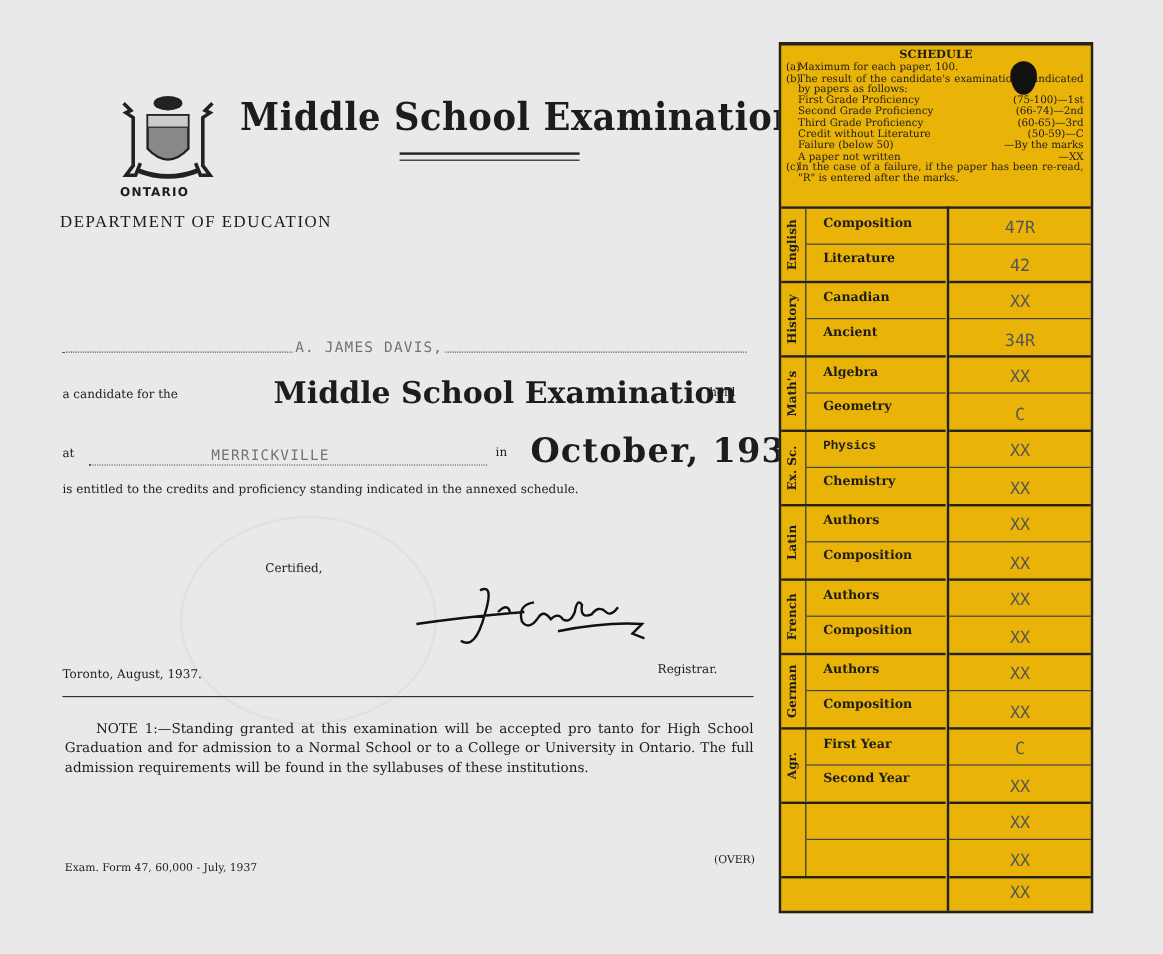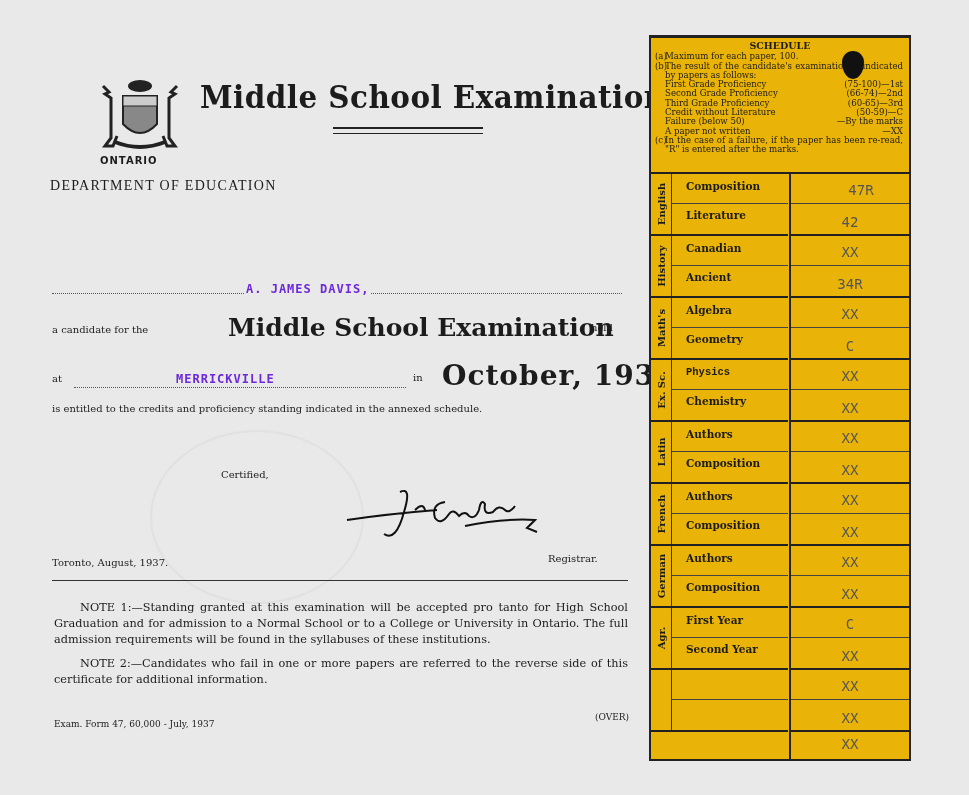--- a/index.html
+++ b/index.html
@@ -5,21 +5,21 @@
   html,body{margin:0;padding:0;}
   body{width:969px;height:795px;background:#e9e9e9;position:relative;overflow:hidden;
        font-family:"DejaVu Serif","Liberation Serif",serif;color:#1c1c1c;}
   .abs{position:absolute;}
   .seal{position:absolute;left:95px;top:76px;width:90px;height:80px;}
   .ontario{left:100px;top:155px;font-family:"DejaVu Sans","Liberation Sans",sans-serif;font-weight:bold;font-size:10px;letter-spacing:1px;}
   .dept{left:50px;top:178px;font-family:Liberation Serif, serif;font-size:14px;letter-spacing:1.3px;}
   .title{left:200px;top:78px;font-family:"DejaVu Serif","Liberation Serif",serif;font-weight:bold;font-size:32px;letter-spacing:0.5px;transform:scaleX(0.92);transform-origin:left;}
   .dbl{left:333px;top:127px;width:150px;height:4px;border-top:2px solid #222;border-bottom:1px solid #222;}
   .dots{border-bottom:1px dotted #555;height:1px;}
-  .typed{font-family:"DejaVu Sans Mono","Liberation Mono",monospace;font-size:12px;color:#6d28d9;letter-spacing:1px;font-weight:bold;}
+  .typed{font-family:"DejaVu Sans Mono","Liberation Mono",monospace;font-size:12px;color:#737373;letter-spacing:1px;}
   .body-txt{font-size:10px;}
   .gothic{font-weight:bold;font-size:25px;}
   .june{font-weight:bold;font-size:28px;letter-spacing:1px;}
   .notes{left:54px;width:574px;font-size:11.3px;line-height:16px;text-align:justify;}
   .notes p{margin:0 0 8px 0;text-indent:26px;}
   
   .sched{left:649px;top:35px;width:258px;height:721px;border:2px solid #222;border-top-width:3px;background:#eab308;}
   .sched-head{position:absolute;left:0;top:0;width:258px;height:134px;border-bottom:2px solid #222;font-size:8.6px;line-height:9.3px;}
   .sched-title{text-align:center;font-weight:bold;font-size:9.5px;margin-top:3px;}
   .rule-row{display:flex;padding:0 6px 0 14px;position:relative;}
@@ -74,21 +74,20 @@
   <svg width="230" height="70" viewBox="0 0 230 70">
     <path d="M2 38 q40 -6 90 -10 M55 10 q12 -6 4 20 q-8 30 -20 22 M70 28 q8 -8 10 0 M100 20 q-14 2 -10 16 q6 8 14 -4 q4 -6 10 2 q6 -6 10 0 q6 4 10 -6 q2 -12 6 -6 q-2 12 8 8 q6 -8 12 -2 q4 4 10 -4 M120 44 q40 -8 70 -6 l-8 8 l10 4" fill="none" stroke="#111" stroke-width="2"></path>
   </svg>
 </div>
 <div class="abs body-txt" style="left:52px;top:557px;">Toronto, August, 1937.</div>
 <div class="abs body-txt" style="left:548px;top:553px;">Registrar.</div>
 <div class="abs" style="left:52px;top:580px;width:576px;border-top:1.5px solid #333;"></div>
 
 <div class="abs notes" style="top:600px;">
   <p>NOTE 1:—Standing granted at this examination will be accepted pro tanto for High School Graduation and for admission to a Normal School or to a College or University in Ontario. The full admission requirements will be found in the syllabuses of these institutions.</p>
-  <p>NOTE 2:—Candidates who fail in one or more papers are referred to the reverse side of this certificate for additional information.</p>
 </div>
 <div class="abs" style="left:54px;top:719px;font-size:9px;">Exam. Form 47, 60,000 - July, 1937</div>
 <div class="abs" style="left:595px;top:712px;font-size:9px;">(OVER)</div>
 
 <div class="abs sched">
   <div class="sched-head">
     <div class="sched-title">SCHEDULE</div>
     <div class="rule-row" style="margin-top:2px;">
         <span class="lbl">(a)</span>
         <span class="l">Maximum for each paper, 100.</span>
@@ -132,21 +131,21 @@
 
   <div id="groups">
       <div class="grp" style="top: 136px; height: 60px;">
         <div class="grp-label">
           <span>English</span>
         </div>
         <div class="subj" style="top:6px;">Composition</div>
         <div class="subj-sep" style="top:29px;"></div>
         <div class="subj" style="top:35px;">Literature</div>
       </div>
-      <div class="mark" style="top: 144px; margin-left: 11px;">47R</div>
+      <div class="mark" style="top: 144px;">47R</div>
       <div class="mark-line" style="top: 165px; border-top: 1px solid rgb(68, 68, 68);"></div>
       <div class="mark" style="top: 176px;">42</div>
       <div class="mark-line" style="top: 196px; border-top: 2px solid rgb(34, 34, 34);"></div>
       <div class="grp" style="top: 198px; height: 60px;">
         <div class="grp-label">
           <span>History</span>
         </div>
         <div class="subj" style="top:6px;">Canadian</div>
         <div class="subj-sep" style="top:29px;"></div>
         <div class="subj" style="top:35px;">Ancient</div>

